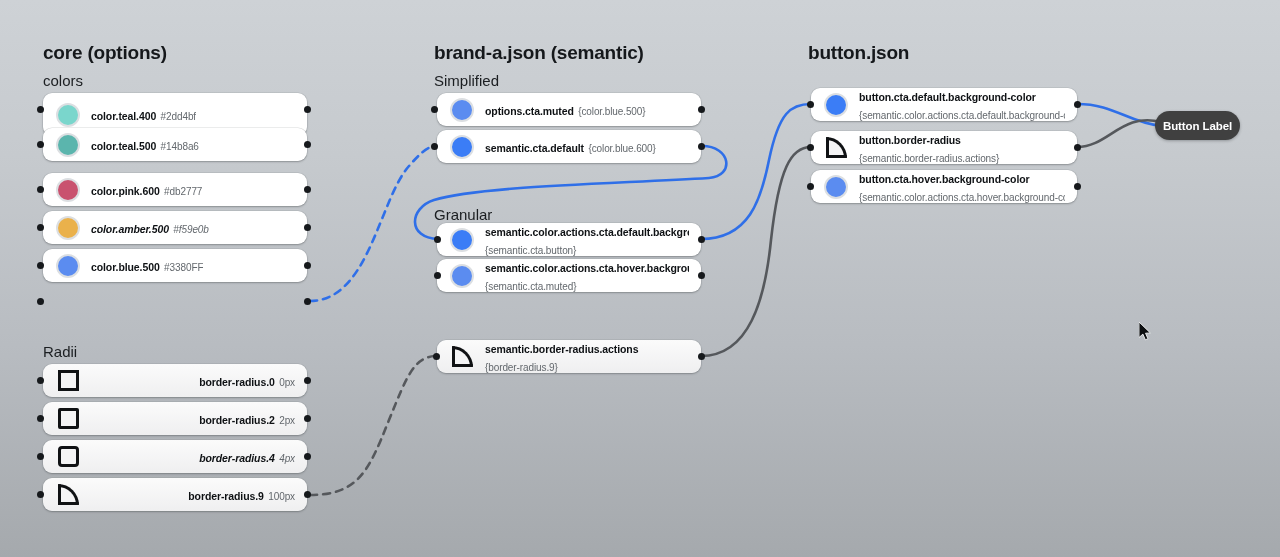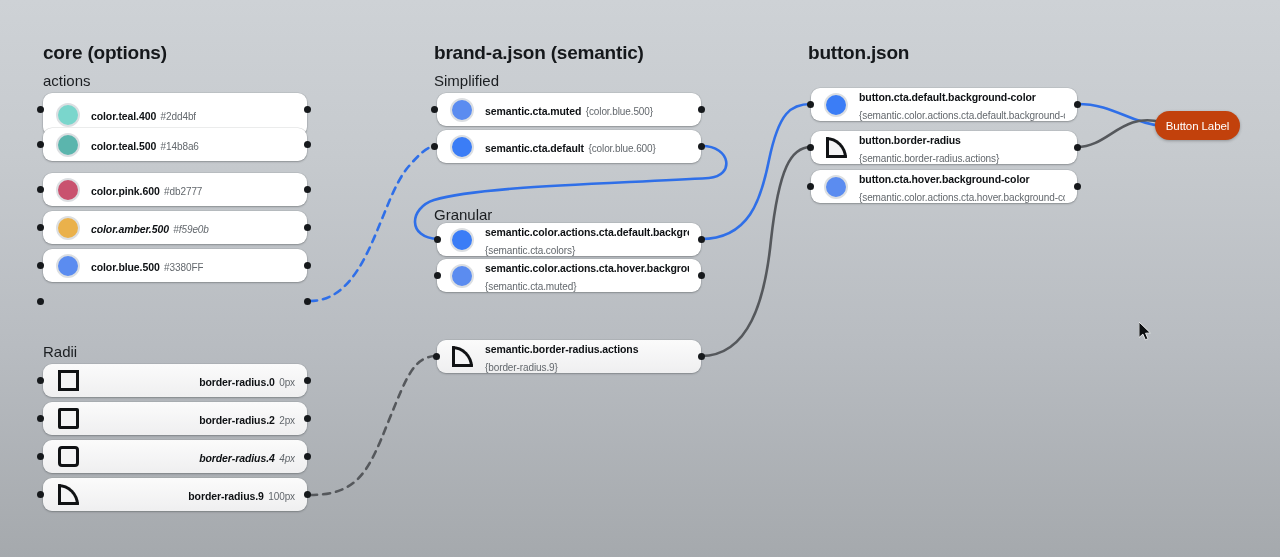--- a/index.html
+++ b/index.html
@@ -112,25 +112,25 @@
     width: 7px;
     height: 7px;
     border-radius: 50%;
     background: #16191c;
   }
   .pill {
     position: absolute;
     display: flex;
     align-items: center;
     justify-content: center;
-    background: #c2410c;
+    background: #404040;
     border-radius: 999px;
     color: #ffffff;
     font-size: 11.5px;
-    font-weight: 400;
+    font-weight: 700;
     letter-spacing: -0.1px;
     box-shadow: 0 1px 3px rgba(20,24,28,0.3);
   }
   #cursor {
     position: absolute;
     width: 14px;
     height: 20px;
   }
 </style>
 </head>
@@ -152,21 +152,21 @@
 
     <path d="M 1068,104 C 1105,104 1118,122 1152,126" fill="none" stroke="#2f6fe8" stroke-width="2.6" stroke-linecap="round"></path>
 
     <path d="M 1068,147 C 1100,147 1112,112 1152,122" fill="none" stroke="#55585c" stroke-width="2.6" stroke-linecap="round"></path>
   </svg>
 
   <div class="col-title" style="left:34px; top:42px;">core (options)</div>
   <div class="col-title" style="left:425px; top:42px;text-align:center;">brand-a.json (semantic)</div>
   <div class="col-title" style="left:799px; top:42px;">button.json</div>
 
-  <div class="group-title" style="left:34px; top:72px;">actions</div>
+  <div class="group-title" style="left:34px; top:72px;">colors</div>
   <div class="group-title" style="left:34px; top:343px;">Radii</div>
   <div class="group-title" style="left:425px; top:72px;">Simplified</div>
   <div class="group-title" style="left:425px; top:206px;">Granular</div>
 
   <div class="node" style="left:34px; top:93px; width:264px; height:43px;">
     <span class="node-icon">
         <span class="swatch" style="background:#7ad6cc"></span>
       </span>
     <span class="node-text">
       <span class="node-name">color.teal.400</span>
@@ -245,41 +245,41 @@
       <span class="node-name">border-radius.9</span>
       <span class="node-value">100px</span>
     </span>
   </div>
 
   <div class="node" style="left:428px; top:93px; width:264px; height:33px;">
     <span class="node-icon">
         <span class="swatch" style="background:#5b8cf0"></span>
       </span>
     <span class="node-text">
-      <span class="node-name">semantic.cta.muted</span>
+      <span class="node-name">options.cta.muted</span>
       <span class="node-value">{color.blue.500}</span>
     </span>
   </div>
   <div class="node" style="left:428px; top:130px; width:264px; height:33px;">
     <span class="node-icon">
         <span class="swatch" style="background:#3b7df6"></span>
       </span>
     <span class="node-text">
       <span class="node-name">semantic.cta.default</span>
       <span class="node-value">{color.blue.600}</span>
     </span>
   </div>
 
   <div class="node" style="left:428px; top:223px; width:264px; height:33px;">
     <span class="node-icon">
         <span class="swatch" style="background:#3b7df6"></span>
       </span>
     <span class="node-text">
       <span class="node-name">semantic.color.actions.cta.default.background-color</span>
-      <span class="node-value">{semantic.cta.colors}</span>
+      <span class="node-value">{semantic.cta.button}</span>
     </span>
   </div>
   <div class="node" style="left:428px; top:259px; width:264px; height:33px;">
     <span class="node-icon">
         <span class="swatch" style="background:#5b8cf0"></span>
       </span>
     <span class="node-text">
       <span class="node-name">semantic.color.actions.cta.hover.background-color</span>
       <span class="node-value">{semantic.cta.muted}</span>
     </span>

